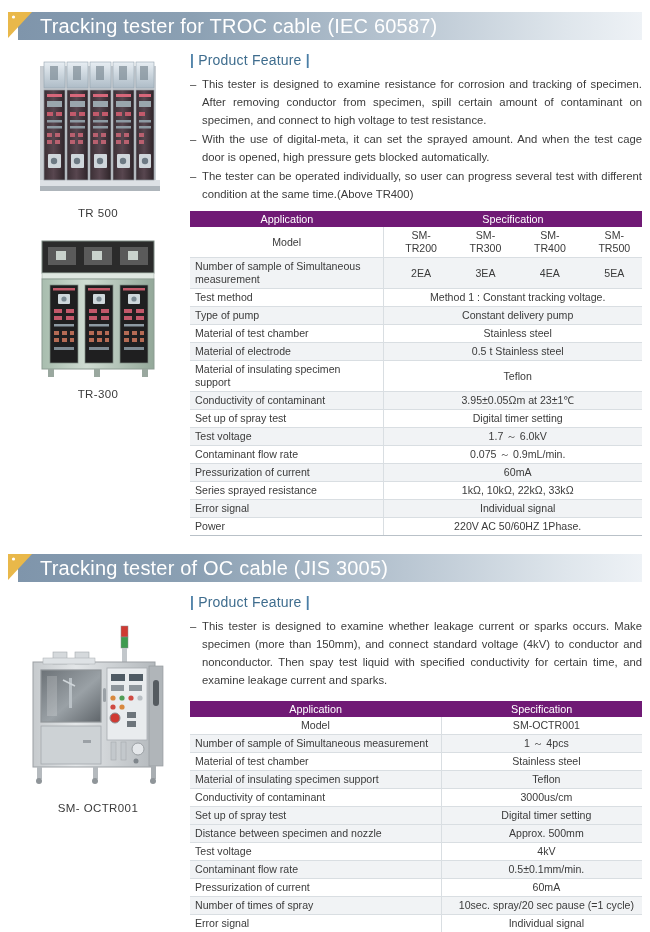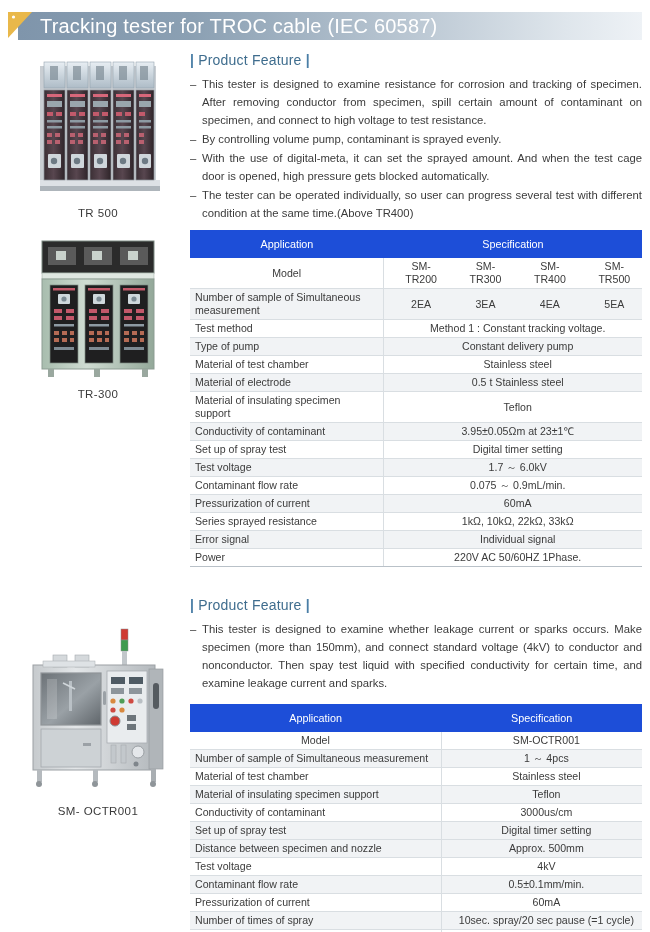--- a/index.html
+++ b/index.html
@@ -94,25 +94,25 @@
 
   
   table.spec {
     width: 100%;
     border-collapse: collapse;
     margin-top: 8px;
     font-size: 10.6px;
     color: #3b3b3b;
   }
   table.spec th {
-    background: #1d4ed8;
+    background: #701a75;
     color: #ffffff;
     font-weight: normal;
     font-size: 10.8px;
-    height: 28px;
+    height: 16px;
     padding: 1px 4px;
     border: none;
   }
   table.spec td {
     border-bottom: 1px solid #d9dee2;
     padding: 2px 5px;
     height: 15px;
     line-height: 13px;
   }
   table.spec tr.alt td { background: #f1f3f5; }
@@ -363,21 +363,20 @@
       <div class="right-col">
 
         <div class="feature-heading">
           <span class="bar">|</span>
           <span>Product Feature</span>
           <span class="bar">|</span>
         </div>
 
         <ul class="feature-list">
           <li>This tester is designed to examine resistance for corrosion and tracking of specimen. After removing conductor from specimen, spill certain amount of contaminant on specimen, and connect to high voltage to test resistance.</li>
-          <li>By controlling volume pump, contaminant is sprayed evenly.</li>
           <li>With the use of digital-meta, it can set the sprayed amount. And when the test cage door is opened, high pressure gets blocked automatically.</li>
           <li>The tester can be operated individually, so user can progress several test with  different condition at the same time.(Above TR400)</li>
         </ul>
 
         <table class="spec">
           <thead>
             <tr>
               <th>Application</th>
               <th colspan="4">Specification</th>
             </tr>
@@ -453,20 +452,29 @@
         </table>
 
       </div>
     </div>
   </div>
 
   <div class="section-gap"></div>
 
   <div>
 
+    <div class="section-header">
+      <span class="corner">
+        <svg width="24" height="28" viewBox="0 0 24 28">
+          <polygon points="0,0 24,0 0,26" fill="#e9b84a"></polygon>
+          <circle cx="5.5" cy="5" r="1.6" fill="#ffffff"></circle>
+        </svg>
+      </span>
+      <span class="section-title">Tracking tester of OC cable (JIS 3005)</span>
+    </div>
 
     <div class="section-body">
 
       <div class="left-col" style="padding-top:30px;">
         <div class="figure">
           <svg class="machine-img" width="150" height="175" viewBox="0 0 150 175">
             <defs>
               <linearGradient id="bodyGray" x1="0" y1="0" x2="1" y2="0">
                 <stop offset="0%" stop-color="#c6cacd"></stop>
                 <stop offset="35%" stop-color="#e3e6e8"></stop>

